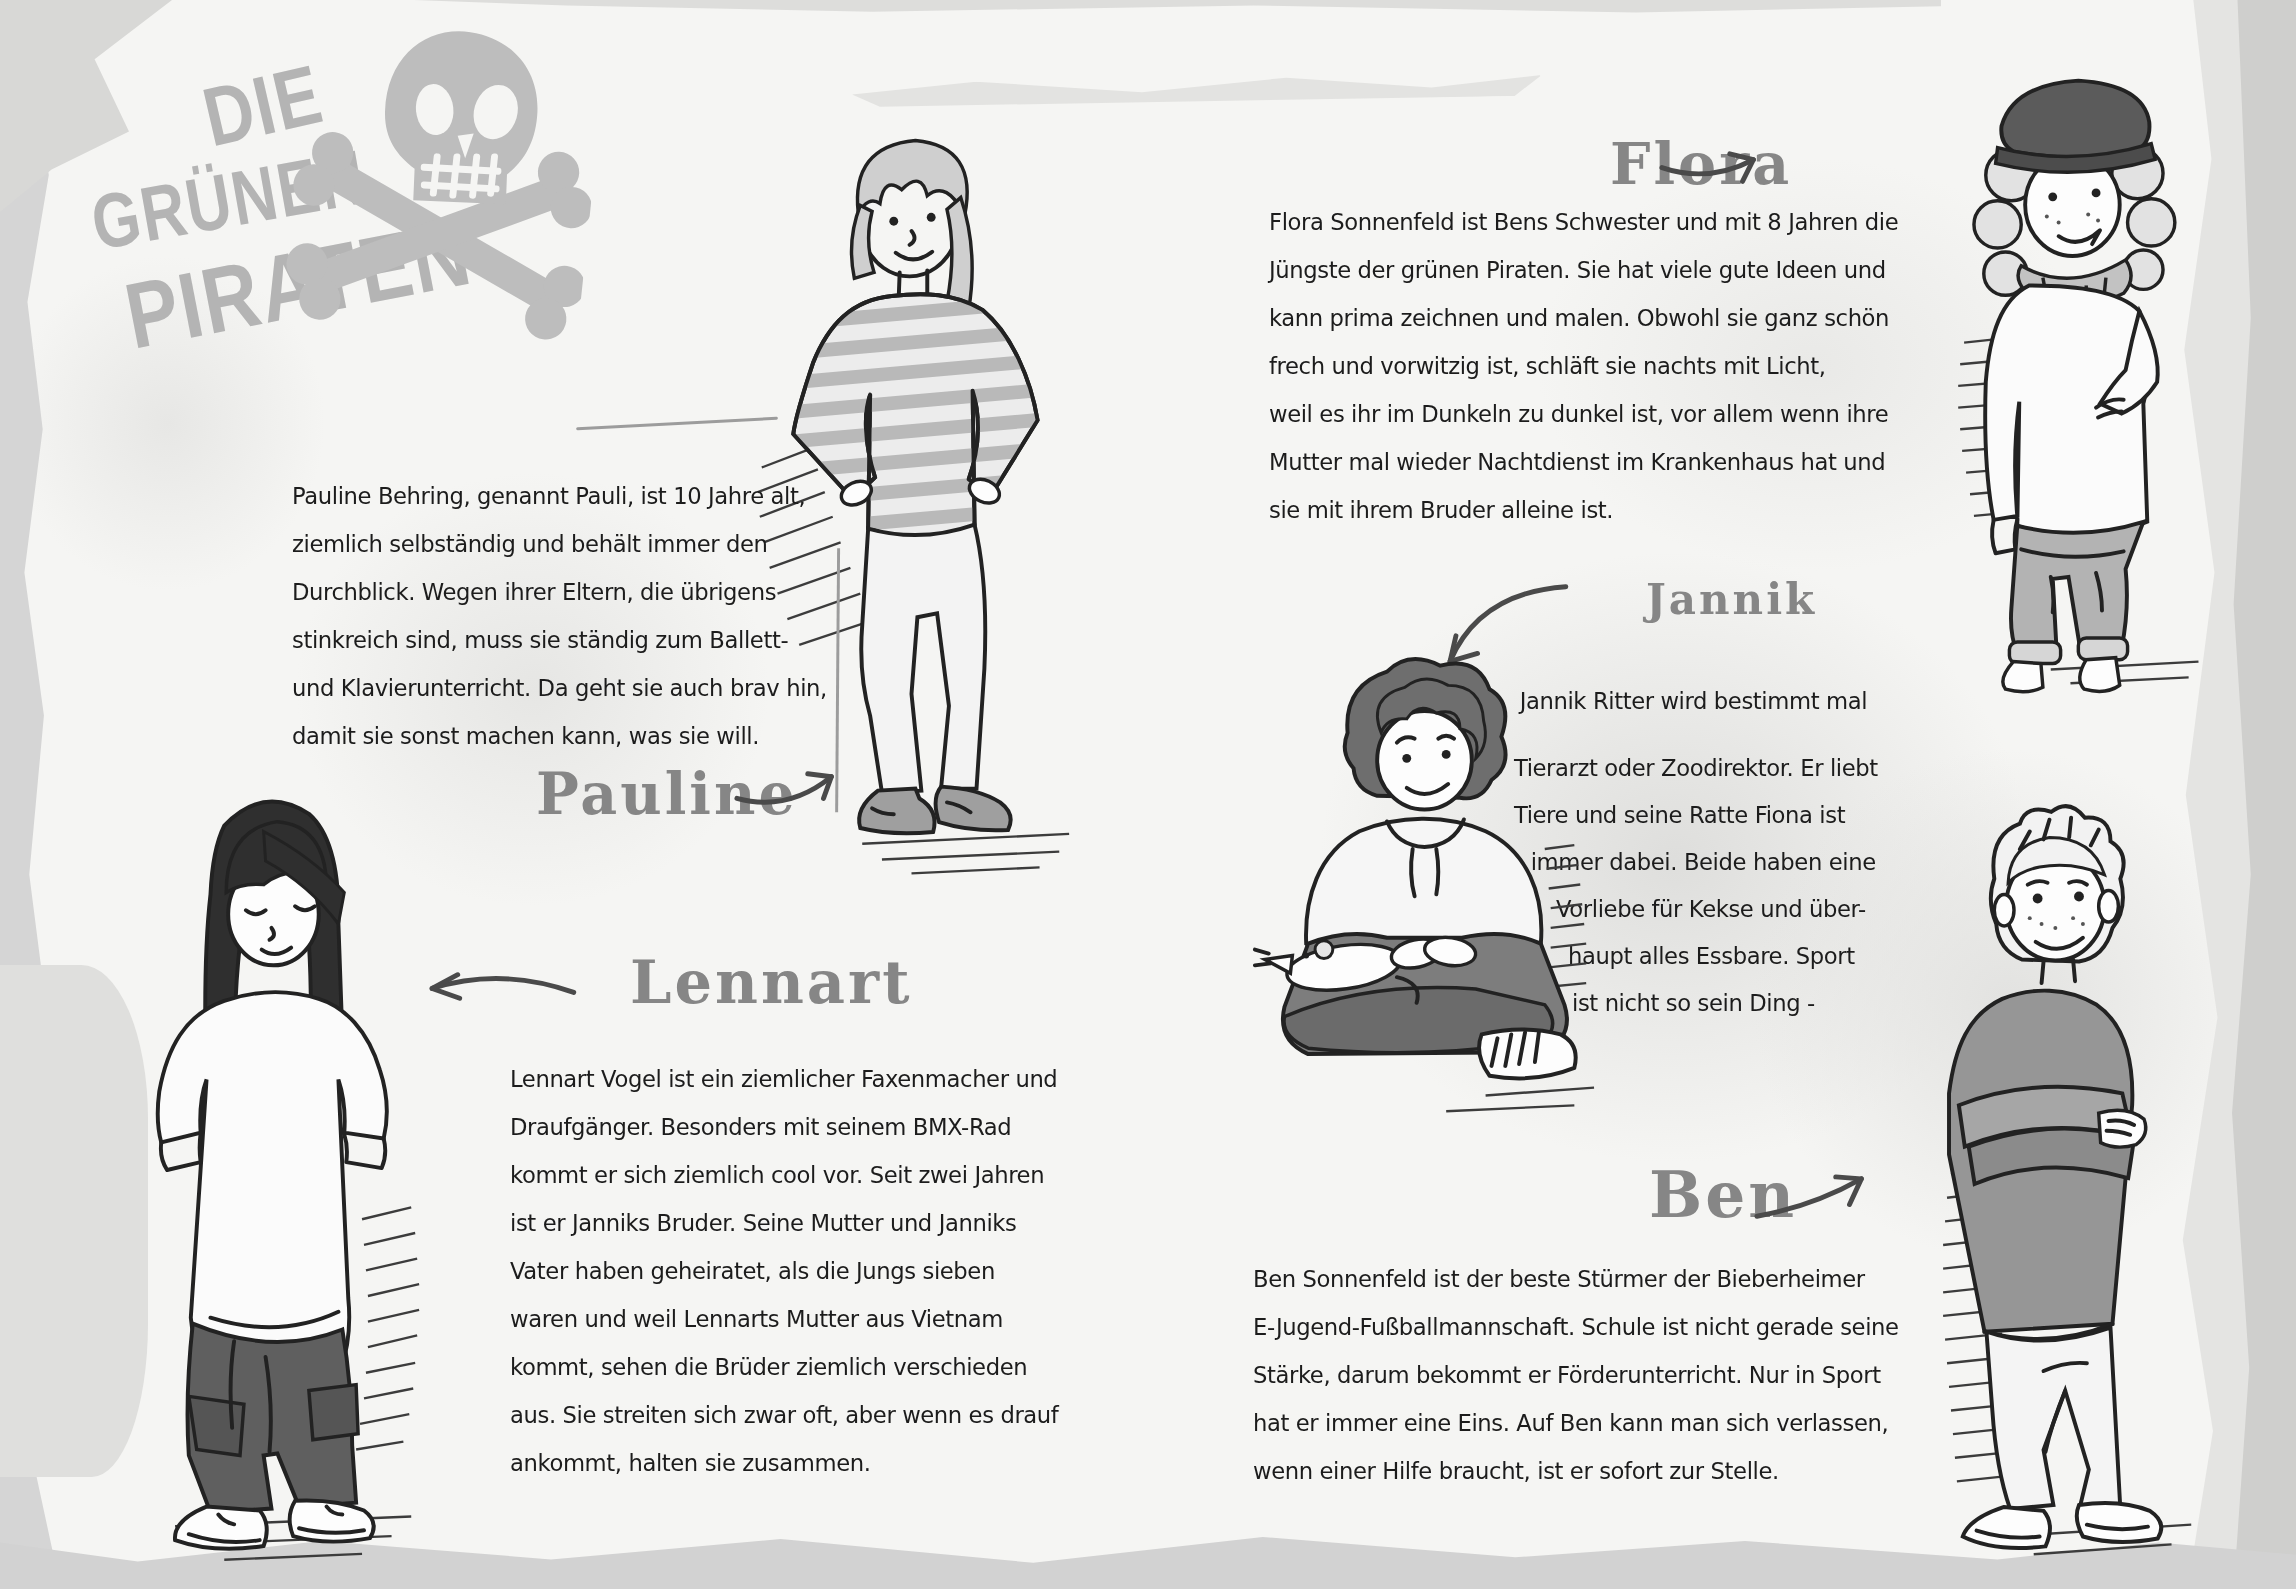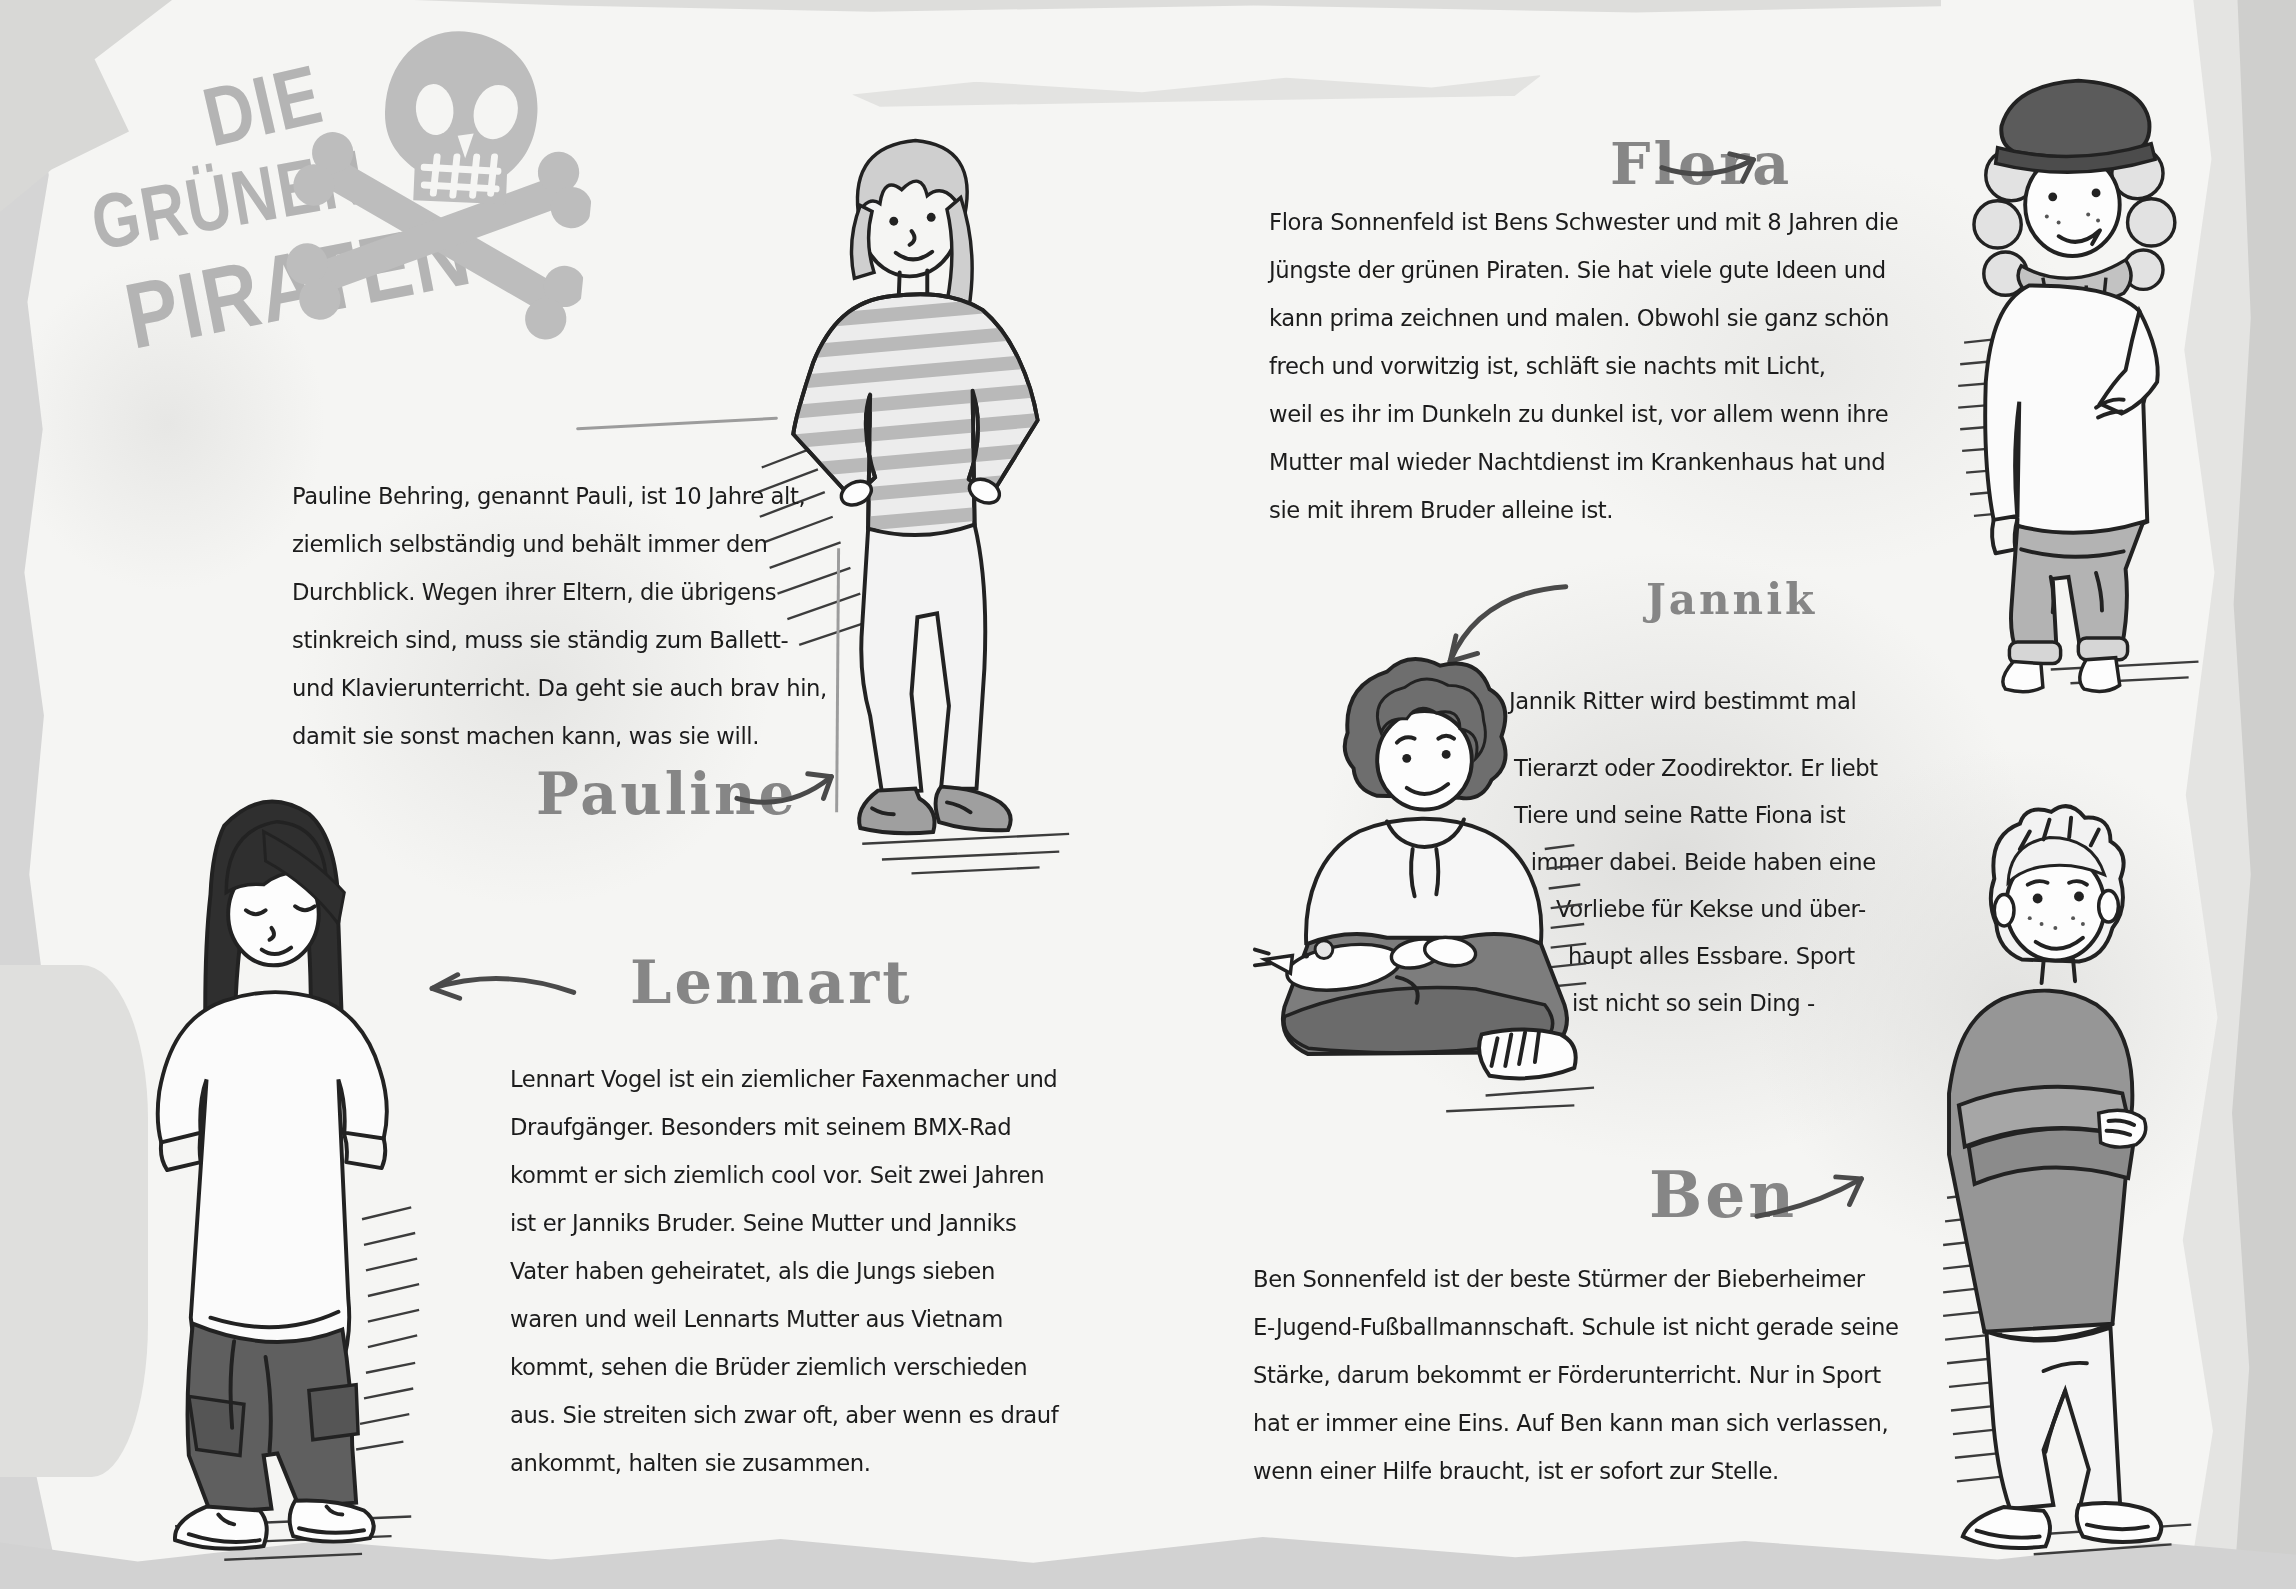--- a/index.html
+++ b/index.html
@@ -236,21 +236,21 @@
     <path d="M112,614 Q96,632 104,642 Q126,648 142,640 L140,616 Z" fill="#fdfdfd" stroke="#222" stroke-width="3.5"></path>
     <path d="M186,612 Q174,632 184,642 Q206,648 220,638 L216,610 Z" fill="#fdfdfd" stroke="#222" stroke-width="3.5"></path>
   </svg>
 
   <svg class="arrow" style="left:1436px;top:573px;" width="138" height="103" viewBox="0 0 140 105">
     <path d="M132,14 Q44,20 14,90" fill="none" stroke="#4a4a4a" stroke-width="5" stroke-linecap="round"></path>
     <path d="M14,90 l6,-26 M14,90 l28,-8" fill="none" stroke="#4a4a4a" stroke-width="5" stroke-linecap="round"></path>
   </svg>
   <div class="cname" style="left:1646px;top:575px;font-size:42px;">Jannik</div>
   <div class="bio bio-jannik" style="left:1509px;top:688px;">
-      <div class="tline" style="padding-left: 0px;">Jannik Ritter wird bestimmt mal</div>
+      <div class="tline" style="padding-left: 0px; text-align: center;">Jannik Ritter wird bestimmt mal</div>
       <div class="tline" style="padding-left: 4.9px; margin-top: 20px;">Tierarzt oder Zoodirektor. Er liebt</div>
       <div class="tline" style="padding-left: 4.9px;">Tiere und seine Ratte Fiona ist</div>
       <div class="tline" style="padding-left: 21.7px;">immer dabei. Beide haben eine</div>
       <div class="tline" style="padding-left: 47px;">Vorliebe für Kekse und über-</div>
       <div class="tline" style="padding-left: 59px;">haupt alles Essbare. Sport</div>
       <div class="tline" style="padding-left: 63px;">ist nicht so sein Ding -</div>
     </div>
   <svg class="illu" style="left:1249px;top:642px;" width="350" height="488" viewBox="0 0 355 495">
     <g class="hatch">
       <line x1="300" y1="210" x2="330" y2="206"></line>

